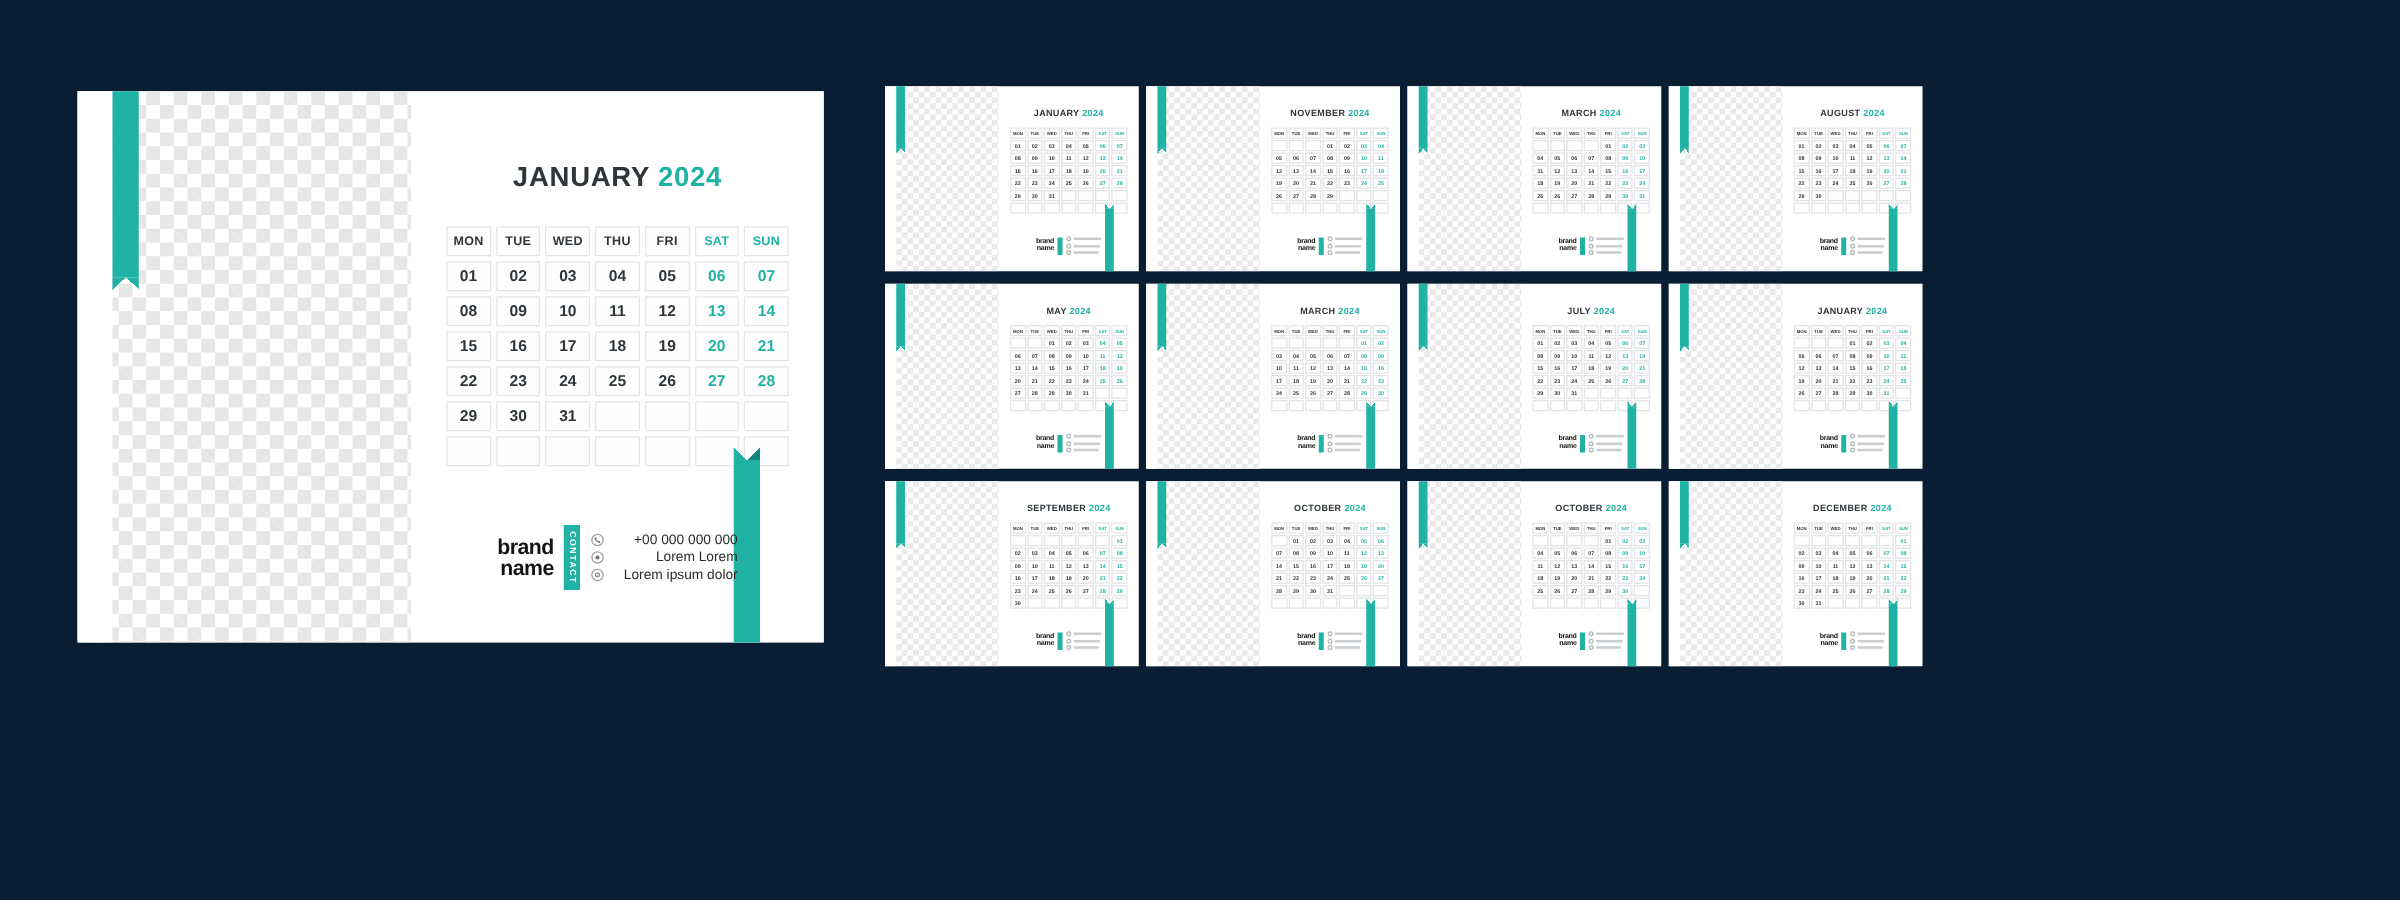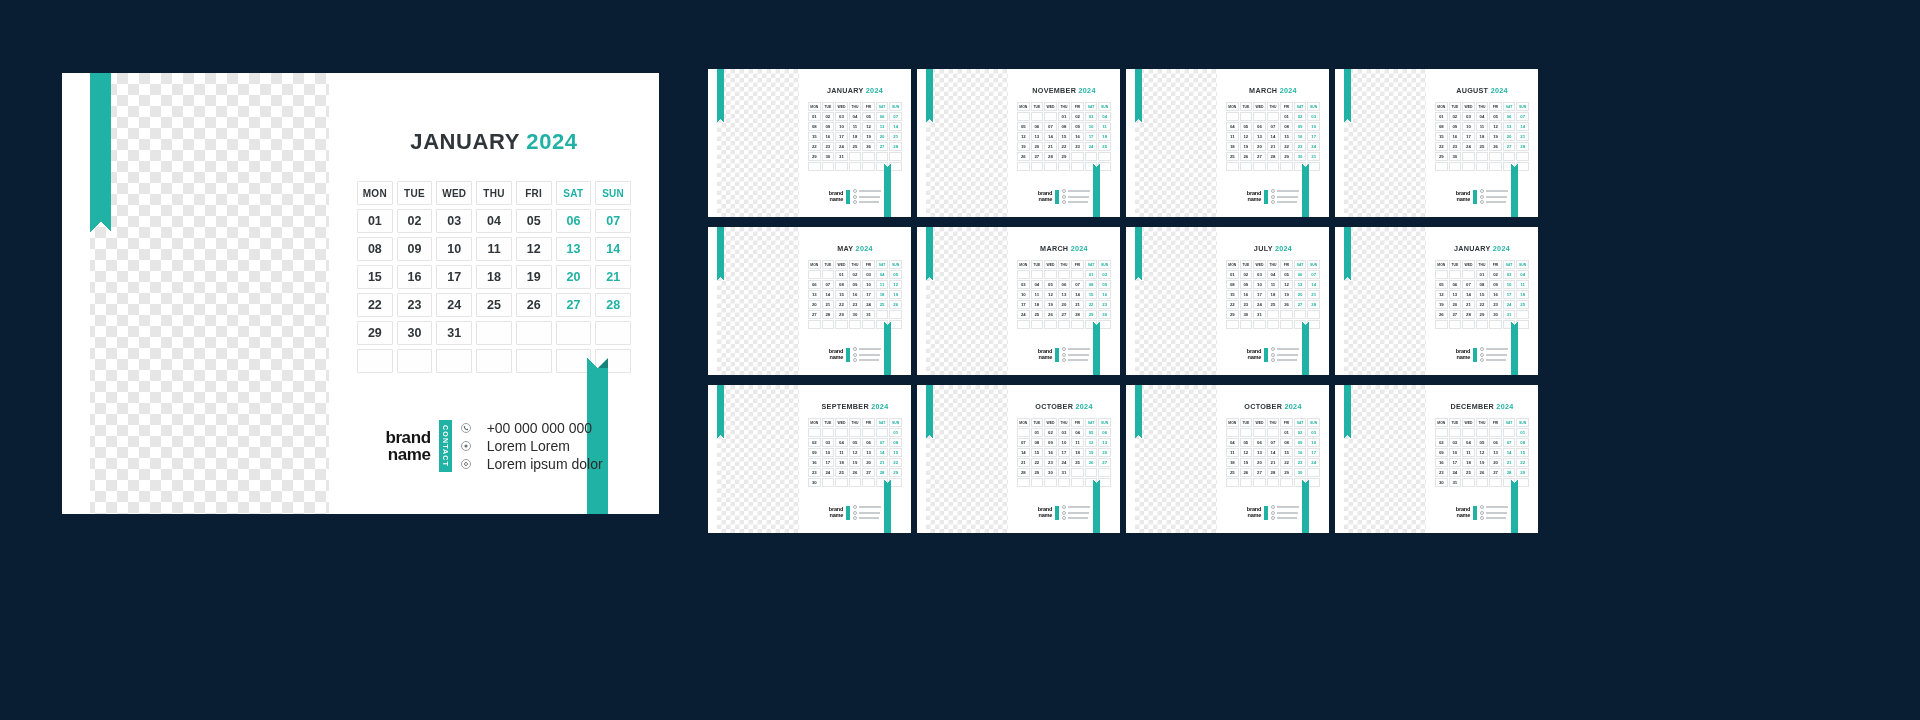--- a/index.html
+++ b/index.html
@@ -180,22 +180,23 @@
   }
   .contact-list {
     display: flex;
     flex-direction: column;
     gap: 2px;
   }
   .contact-row {
     display: flex;
     align-items: center;
     gap: 16px;
-    font-size: 14px;
+    font-size: 11px;
     color: #2b2b2b;
+    justify-content: space-between;
   }
   .c-icon {
     width: 10px; height: 10px;
     border: 1px solid #9aa0a3;
     border-radius: 50%;
     display: flex;
     align-items: center;
     justify-content: center;
     flex: 0 0 10px;
   }

